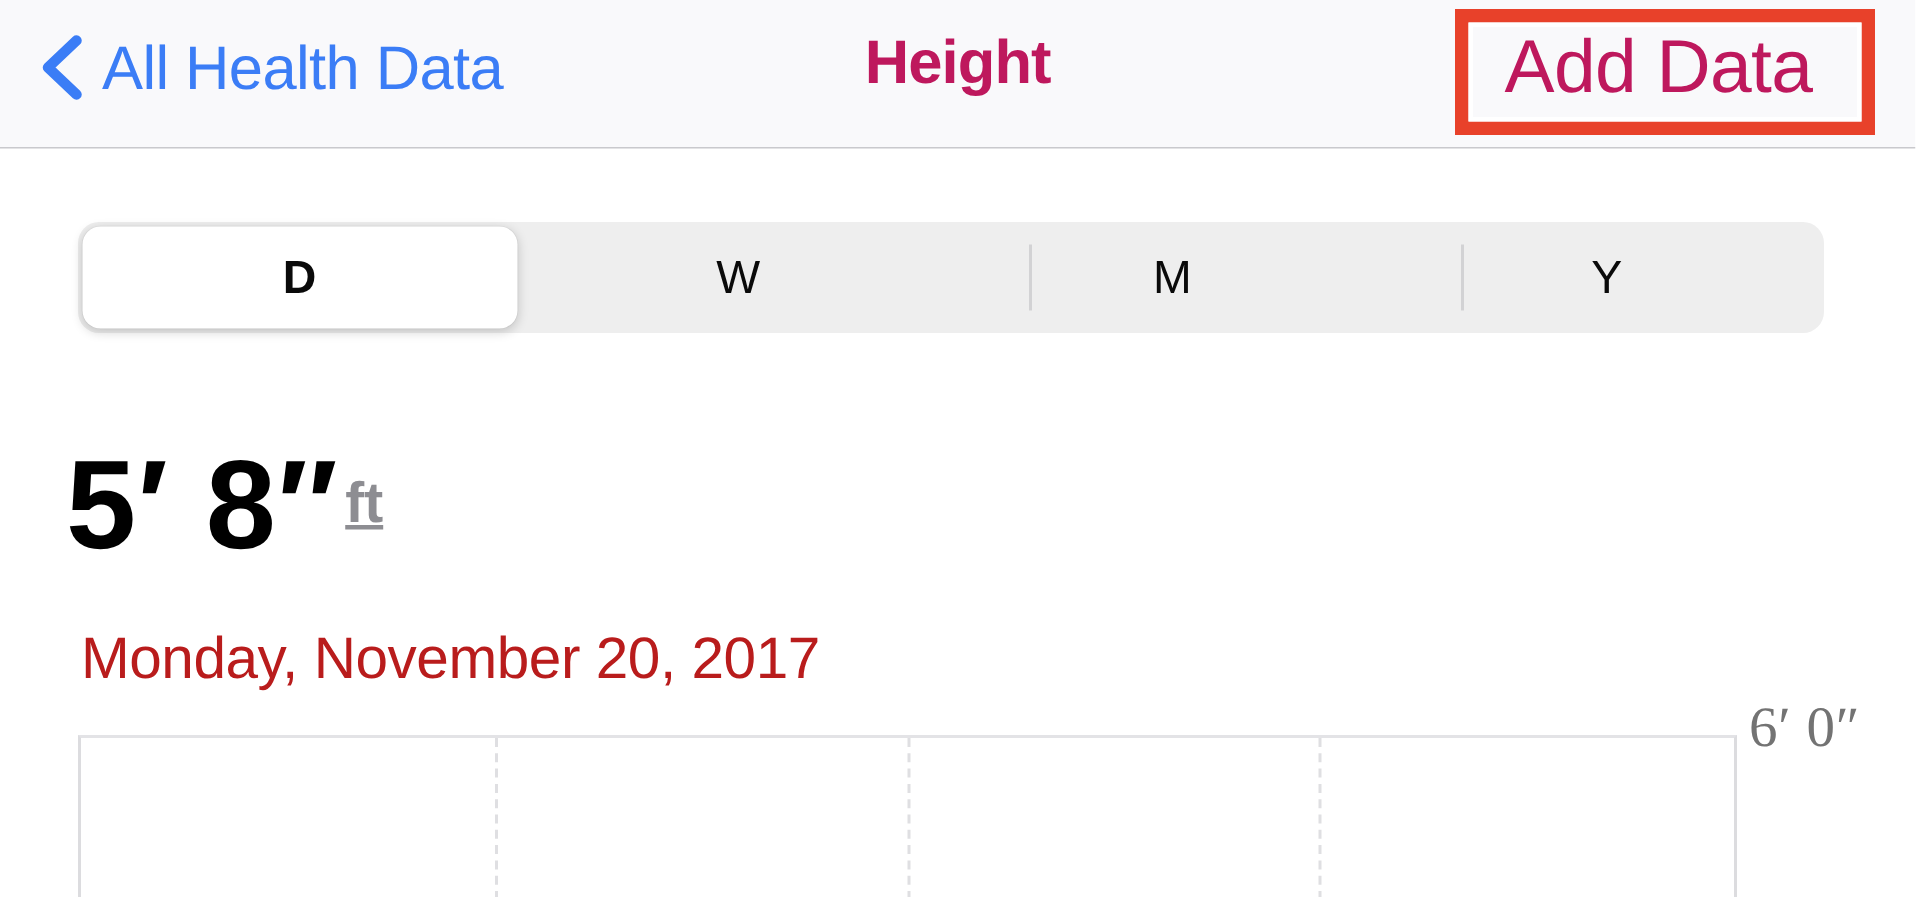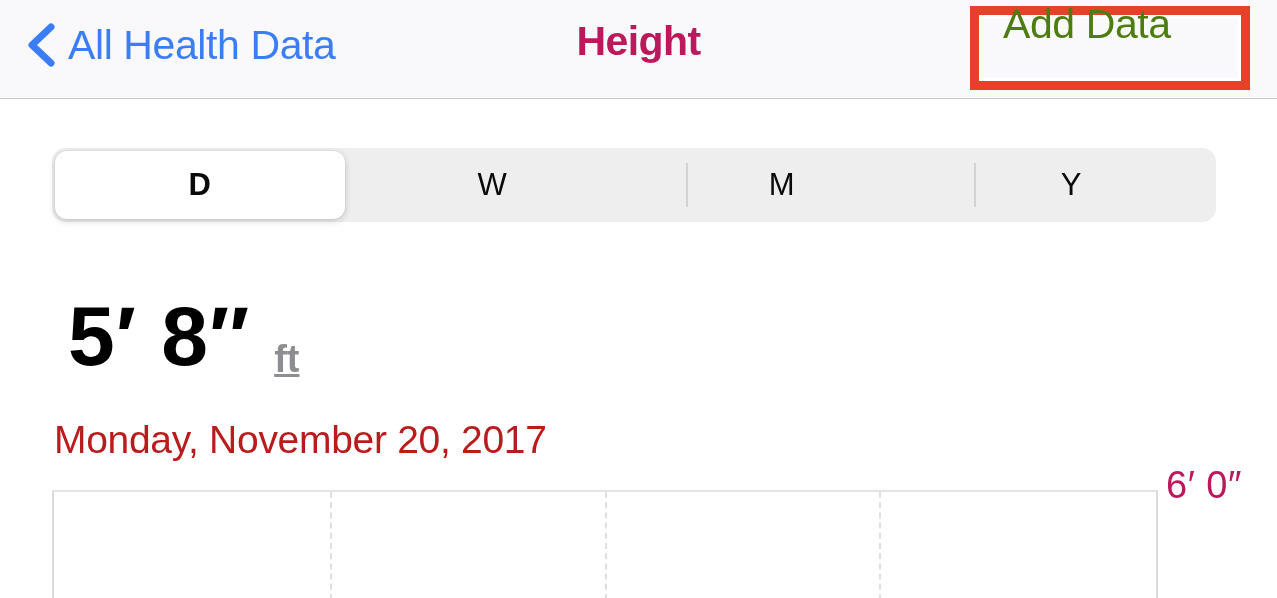--- a/index.html
+++ b/index.html
@@ -27,22 +27,22 @@
   #back-label {
     font-size:41px; color:#3b7df6; letter-spacing:-0.4px;
     line-height:1; white-space:nowrap;
   }
   #nav-title {
     position:absolute; left:0; top:17px; width:1277px;
     text-align:center; font-size:41px; font-weight:bold;
     color:#be185d; letter-spacing:-0.6px; line-height:1.2;
   }
   #add-data-button {
-    position:absolute; left:1003px; top:4px;
-    font-size:41px; color:#4d7c0f; letter-spacing:-0.4px;
+    position:absolute; left:1003px; top:19px;
+    font-size:50px; color:#be185d; letter-spacing:-0.4px;
     line-height:1; white-space:nowrap; cursor:pointer; z-index:3;
   }
   
   #add-data-highlight {
     position:absolute; left:970px; top:6px; width:280px; height:84px;
     border:9px solid #e8412a;
     background:transparent; z-index:2; pointer-events:none;
   }
   #add-data-highlight::after{
     content:""; position:absolute; left:0; top:0; right:0; bottom:0;
@@ -70,22 +70,22 @@
   }
   .seg-sep {
     position:absolute; top:15px; width:2px; height:44px;
     background:#d2d2d4;
   }
   #sep-1 { left:634px; }
   #sep-2 { left:922px; }
 
   
   #value-row {
-    position:absolute; left:68px; top:294px;
-    display:flex; align-items:flex-end; gap:24px;
+    position:absolute; left:44px; top:294px;
+    display:flex; align-items:center; gap:4px;
   }
   #height-value {
     font-size:84px; font-weight:bold; color:#000000;
     letter-spacing:1px; line-height:1;
   }
   #height-unit {
     font-size:38px; font-weight:bold; color:#8d8d92;
     letter-spacing:0px; line-height:1;text-decoration:underline;
   }
   #measurement-date {
@@ -104,22 +104,22 @@
     border-top:2px solid #e3e3e6;
     border-left:2px solid #dcdcdf;
     border-right:2px solid #dcdcdf;
   }
   .gridline {
     position:absolute; top:0; width:0; height:108px;
     border-left:2px dashed #dfdfe2;
   }
   #chart-axis-label {
     position:absolute; left:1166px; top:466px;
-    font-size:38px; color:#be185d; letter-spacing:0.5px;
-    line-height:1; white-space:nowrap;
+    font-size:38px; color:#737373; letter-spacing:0.5px;
+    line-height:1; white-space:nowrap;font-family:Liberation Serif, serif;
   }
 </style>
 </head>
 <body>
 
 <div id="screen">
 
   <div id="navbar">
 
     <div id="back-button">

